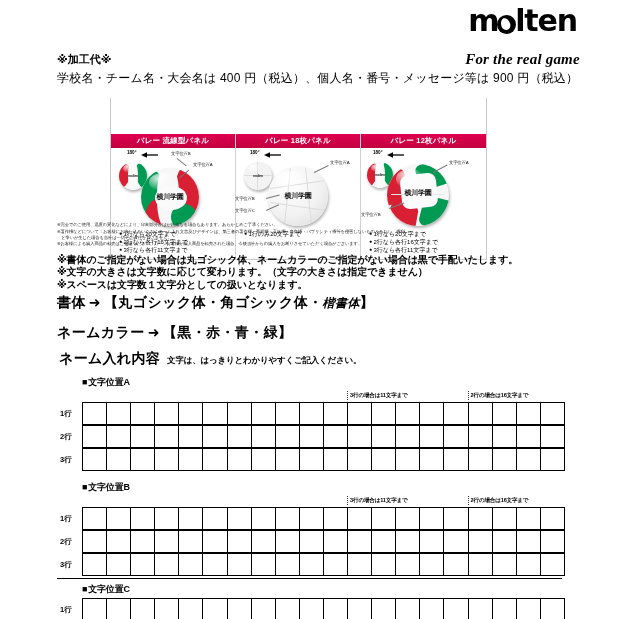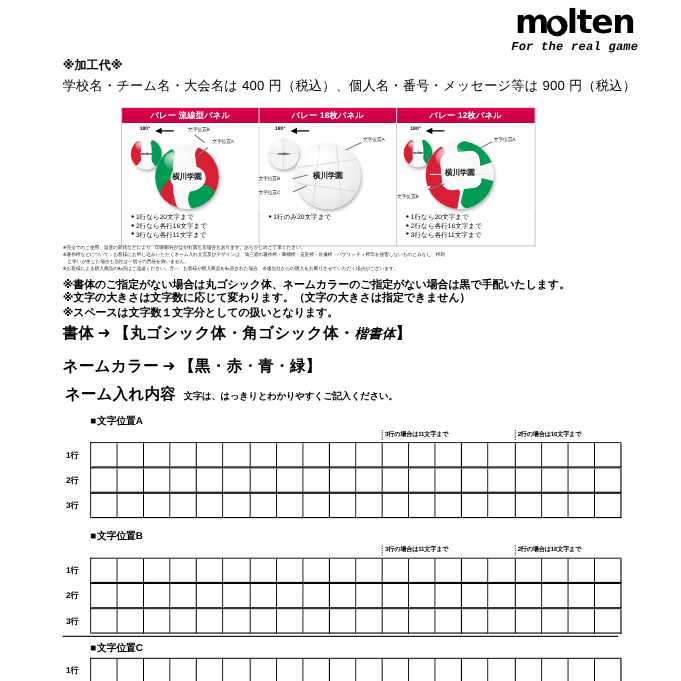--- a/index.html
+++ b/index.html
@@ -47,26 +47,26 @@
     position: absolute;
     left: 4px;
     top: 3px;
     width: 9px;
     height: 12px;
     border-radius: 50% 50% 50% 50% / 60% 60% 40% 40%;
     background: #fff;
     transform: rotate(-18deg);
   }
   .logo-tag {
-    font-family: Liberation Mono, monospace;
+    font-family: Liberation Serif, serif;
     font-style: italic;
     font-weight: bold;
-    font-size: 11px;
+    font-size: 15px;
     letter-spacing: 0.2px;
-    margin-top: 1px;
+    margin-top: 15px;
   }
 
   
   .kakou-label {
     position: absolute;
     top: 52px;
     left: 57px;
     font-size: 11px;
     font-weight: bold;
   }
@@ -88,20 +88,21 @@
     border: 1px solid #c9c9c9;
     border-top: none;
     box-sizing: border-box;
     display: flex;
   }
   .panel-col {
     width: 33.3333%;
     box-sizing: border-box;
     border-right: 1px solid #d2d2d2;
     position: relative;
+    margin-top: 36px;
   }
   .panel-col:last-child { border-right: none; }
 
   .panel-head {
     height: 14px;
     background: linear-gradient(180deg, #e0004f 0%, #c2003f 100%);
     color: #ffffff;
     font-size: 7.5px;
     font-weight: bold;
     display: flex;

